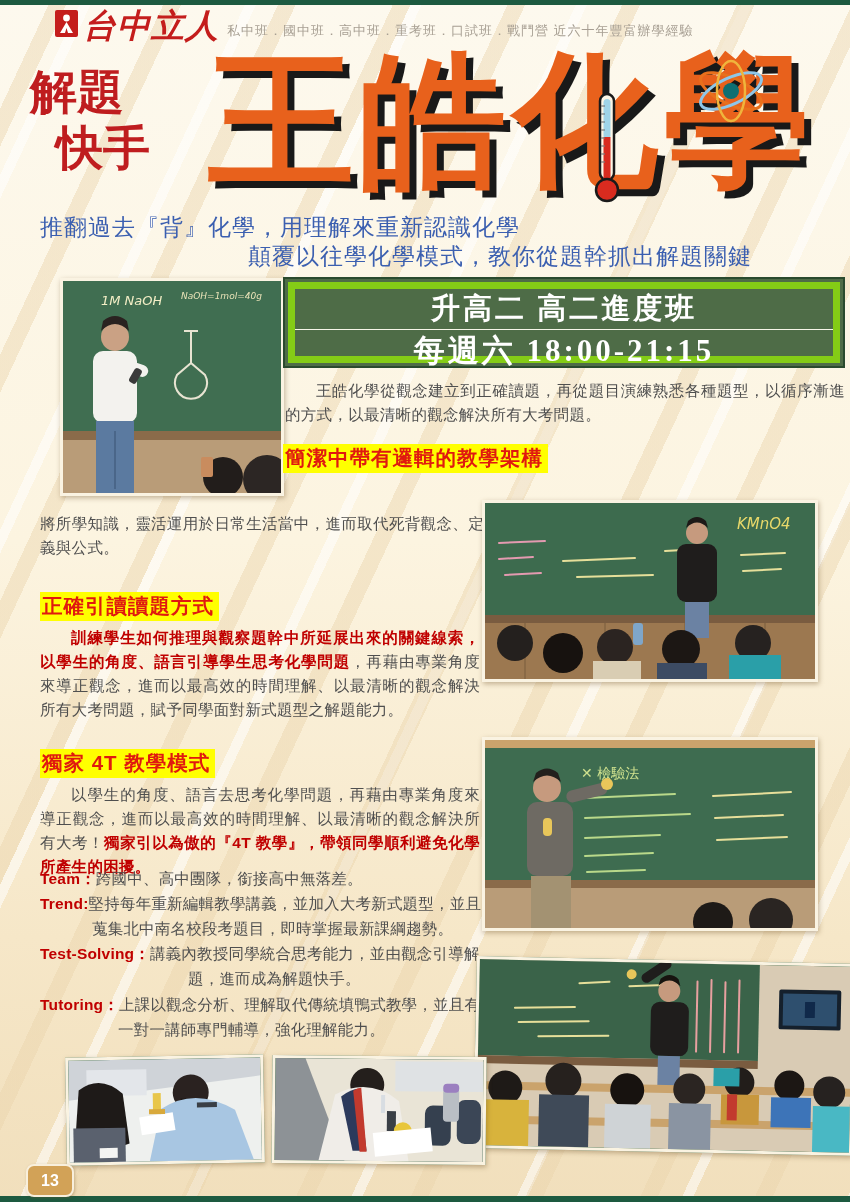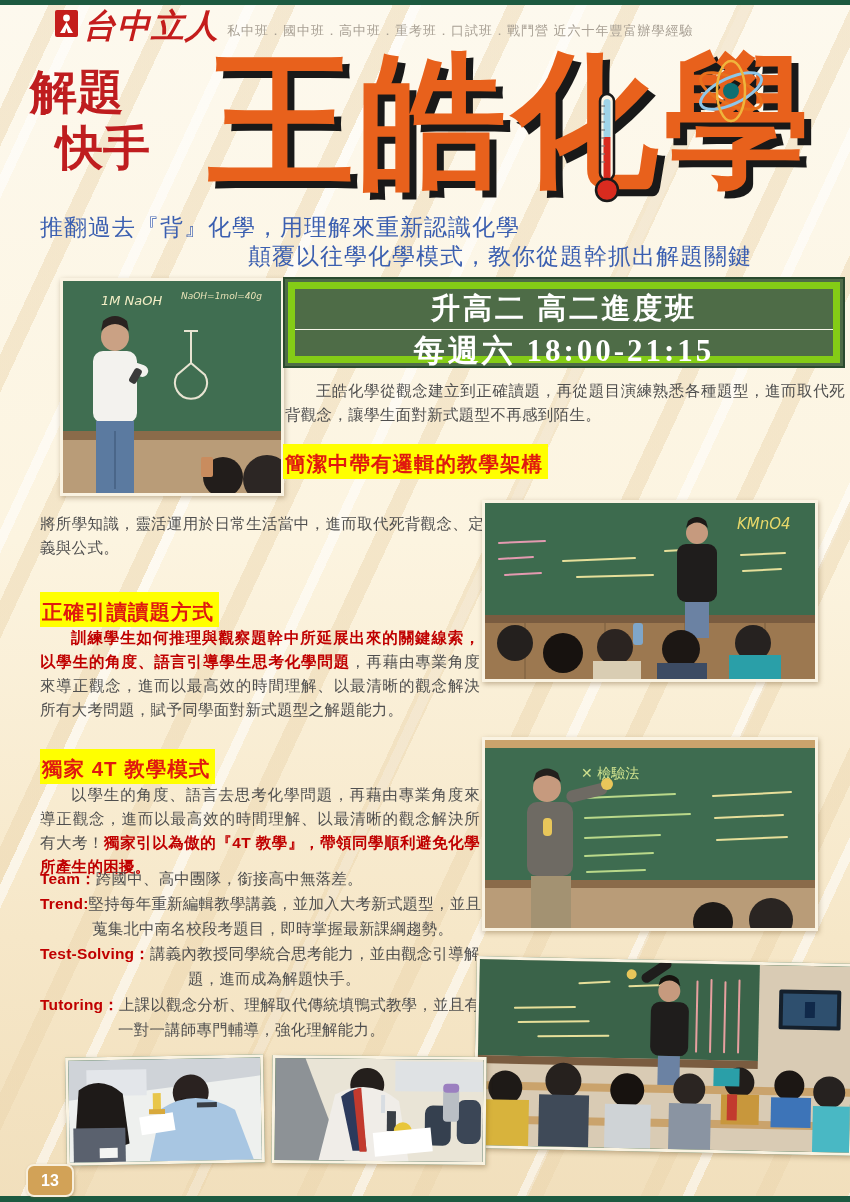--- a/index.html
+++ b/index.html
@@ -43,21 +43,21 @@
   .greenbox .row{flex:1;display:flex;align-items:center;justify-content:center;
       color:#ffffff;font-family:"Liberation Serif","DejaVu Serif",serif;font-weight:bold;letter-spacing:3px;}
   .greenbox .row1{font-size:29px;border-bottom:1px solid #f5f5e8;}
   .greenbox .row2{font-size:31px;}
   
   .para{font-size:15.5px;line-height:1.55;color:#4f4f4f;letter-spacing:.3px;text-align:justify;}
   .indent{text-indent:2em;}
   .seg-red{color:#c00000;font-weight:bold;}
   .seg-gray{color:#4f4f4f;font-weight:normal;}
   .sec-head{display:inline-block;background:#ffff00;color:#e0190f;font-weight:bold;
-      font-size:20.5px;padding:8px 5px 2px 2px;letter-spacing:1px;line-height:1.2;}
+      font-size:20.5px;padding:2px 5px 2px 2px;letter-spacing:1px;line-height:1.2;}
   
   .tlist{left:40px;top:866px;width:444px;font-size:15.5px;line-height:1.62;color:#4f4f4f;letter-spacing:.2px;}
   .tlist div{margin:0;}
   .tlabel{color:#c00000;font-weight:bold;}
   .h2x{padding-left:52px;text-indent:-52px;}
   .h3x{padding-left:148px;text-indent:-148px;}
   .h4x{padding-left:78px;text-indent:-78px;}
   .h1x{padding-left:52px;text-indent:-52px;}
   
   .pagenum{left:26px;top:1164px;width:44px;height:29px;background:#d2a257;border:2px solid #f8efdc;
@@ -139,21 +139,21 @@
     </svg>
   </div>
 
   <div class="abs greenbox">
     <div class="inner">
       <div class="row row1">升高二 高二進度班</div>
       <div class="row row2">每週六 18:00-21:15</div>
     </div>
   </div>
 
-  <div class="abs para indent" style="left:285px;top:379px;width:560px;">王皓化學從觀念建立到正確讀題，再從題目演練熟悉各種題型，進而取代死背觀念，讓學生面對新式題型不再感到陌生。</div>
+  <div class="abs para indent" style="left:285px;top:379px;width:560px;">王皓化學從觀念建立到正確讀題，再從題目演練熟悉各種題型，以循序漸進的方式，以最清晰的觀念解決所有大考問題。</div>
 
   <div class="abs" style="left:283px;top:444px;">
     <span class="sec-head">簡潔中帶有邏輯的教學架構</span>
   </div>
   <div class="abs para" style="left:40px;top:512px;width:444px;">將所學知識，靈活運用於日常生活當中，進而取代死背觀念、定義與公式。</div>
 
   <div class="abs photo" style="left:482px;top:500px;width:330px;height:176px;">
     <svg width="330" height="176" viewBox="0 0 330 176" preserveAspectRatio="none">
       <rect width="330" height="112" fill="#3d6b4e"></rect>
       <rect y="112" width="330" height="8" fill="#7a5c40"></rect>

